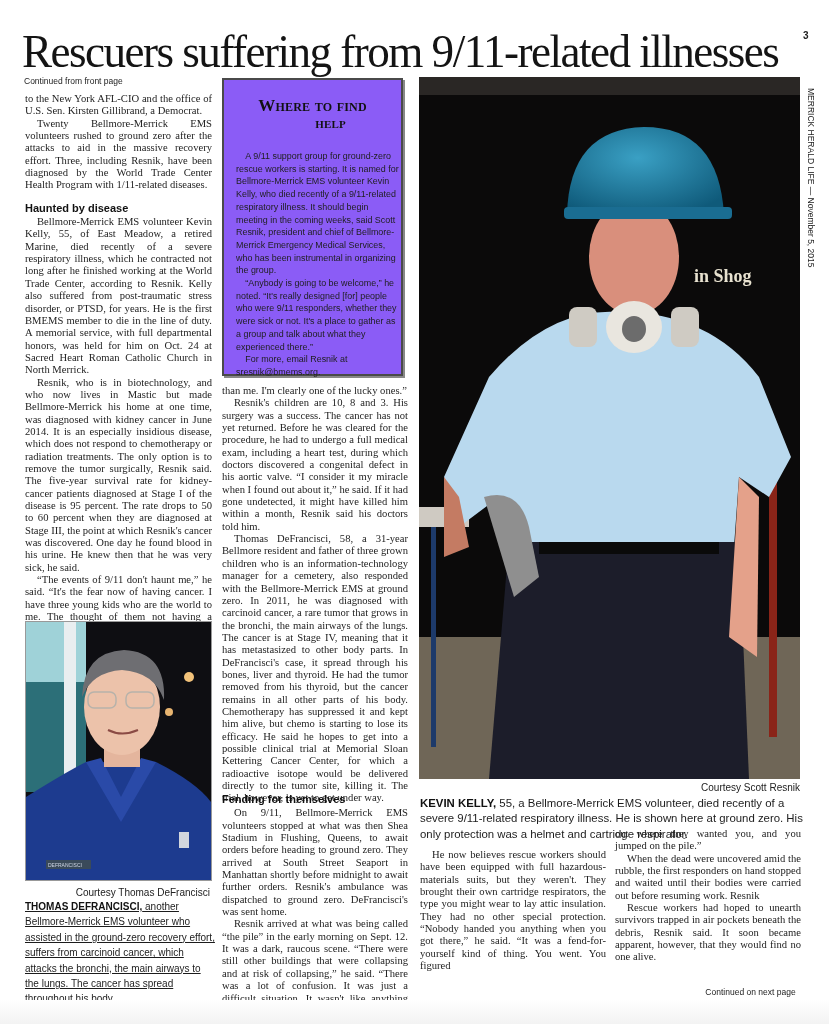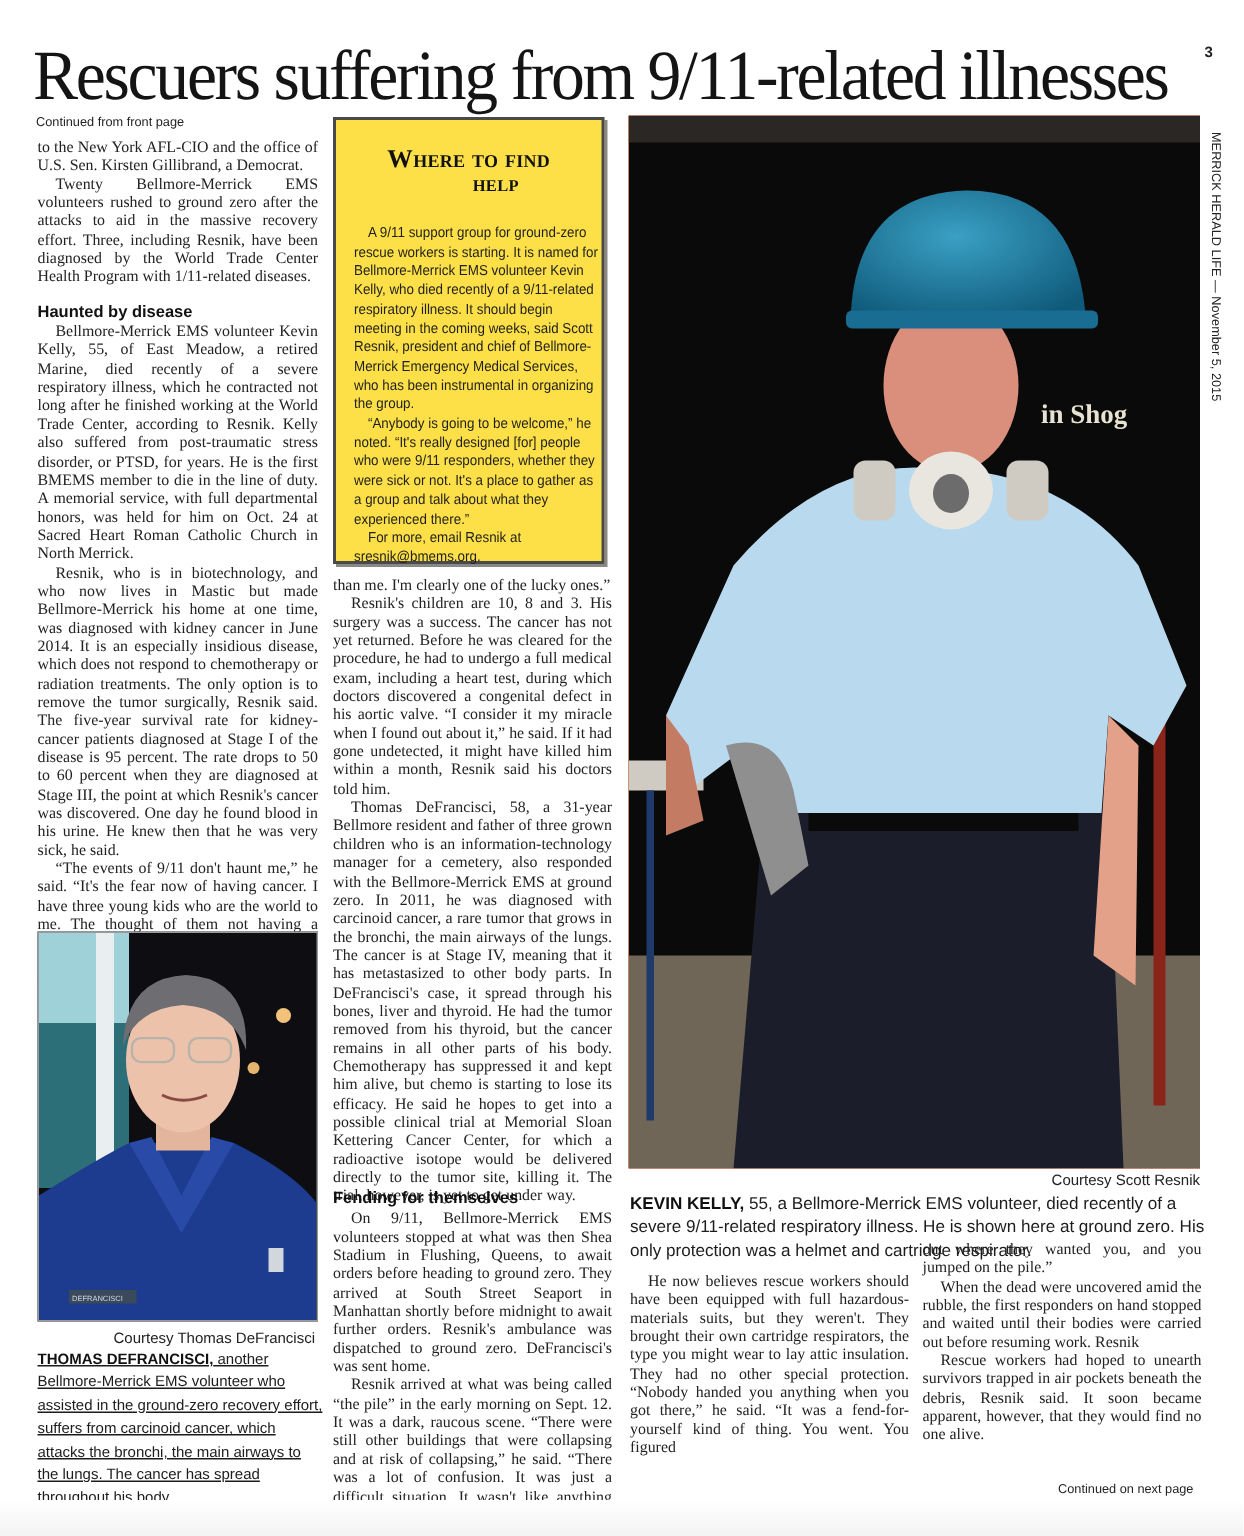--- a/index.html
+++ b/index.html
@@ -32,38 +32,38 @@
     margin: 10px 0 2px 0; color: #111;
   }
   #col1 { left: 25px; top: 93px; width: 187px; }
   #col2 { left: 222px; top: 385px; width: 186px; }
   #col2b { left: 222px; top: 793px; width: 186px; }
   #col3 { left: 420px; top: 849px; width: 186px; }
   #col4 { left: 615px; top: 828px; width: 186px; }
 
   .sidebar-box {
     position: absolute; left: 222px; top: 78px; width: 181px; height: 298px;
-    border: 2px solid #4a4a4a; background: #fde047; box-sizing: border-box;
+    border: 2px solid #4a4a4a; background: #8b5cf6; box-sizing: border-box;
     box-shadow: 2px 2px 0 #888;
   }
   .sidebar-title {
     text-align: center; font-family: "Liberation Serif", serif; font-weight: bold;
     font-size: 16px; line-height: 17px; margin-top: 17px; color: #111; letter-spacing: 0.2px;
   }
   .sidebar-title .big { font-size: 17px; }
   .sidebar-body {
     font-family: "Liberation Sans", sans-serif; font-size: 9.6px; line-height: 12.7px;
     margin: 19px 8px 0 12px; color: #1e1e1e; transform: scaleX(0.93); transform-origin: left;
     width: 178px;
   }
   .sidebar-body p { margin: 0; text-indent: 10px; }
 
   .photo-kelly {
     position: absolute; left: 419px; top: 77px; width: 381px; height: 702px;
-    overflow: hidden; background: #c2410c;
+    overflow: hidden; background: #5eead4;
   }
   .photo-defrancisci {
     position: absolute; left: 25px; top: 621px; width: 185px; height: 258px;
     overflow: hidden; background: #123; border: 1px solid #999;
   }
   .credit {
     position: absolute; font-family: "Liberation Sans", sans-serif; font-size: 10px;
     color: #222; text-align: right;
   }
   .caption {

